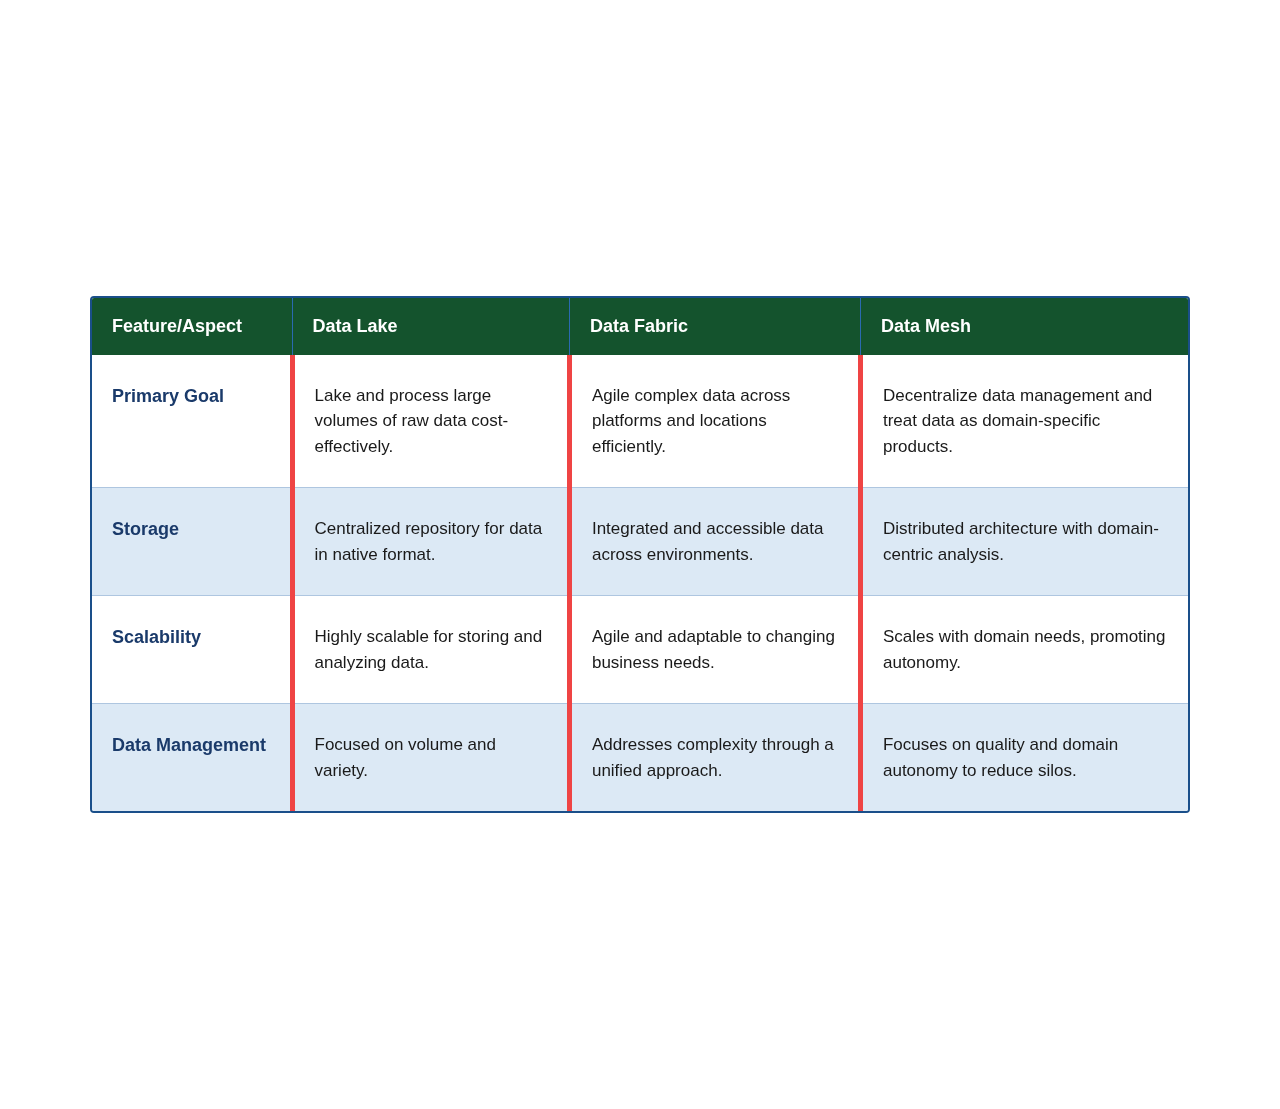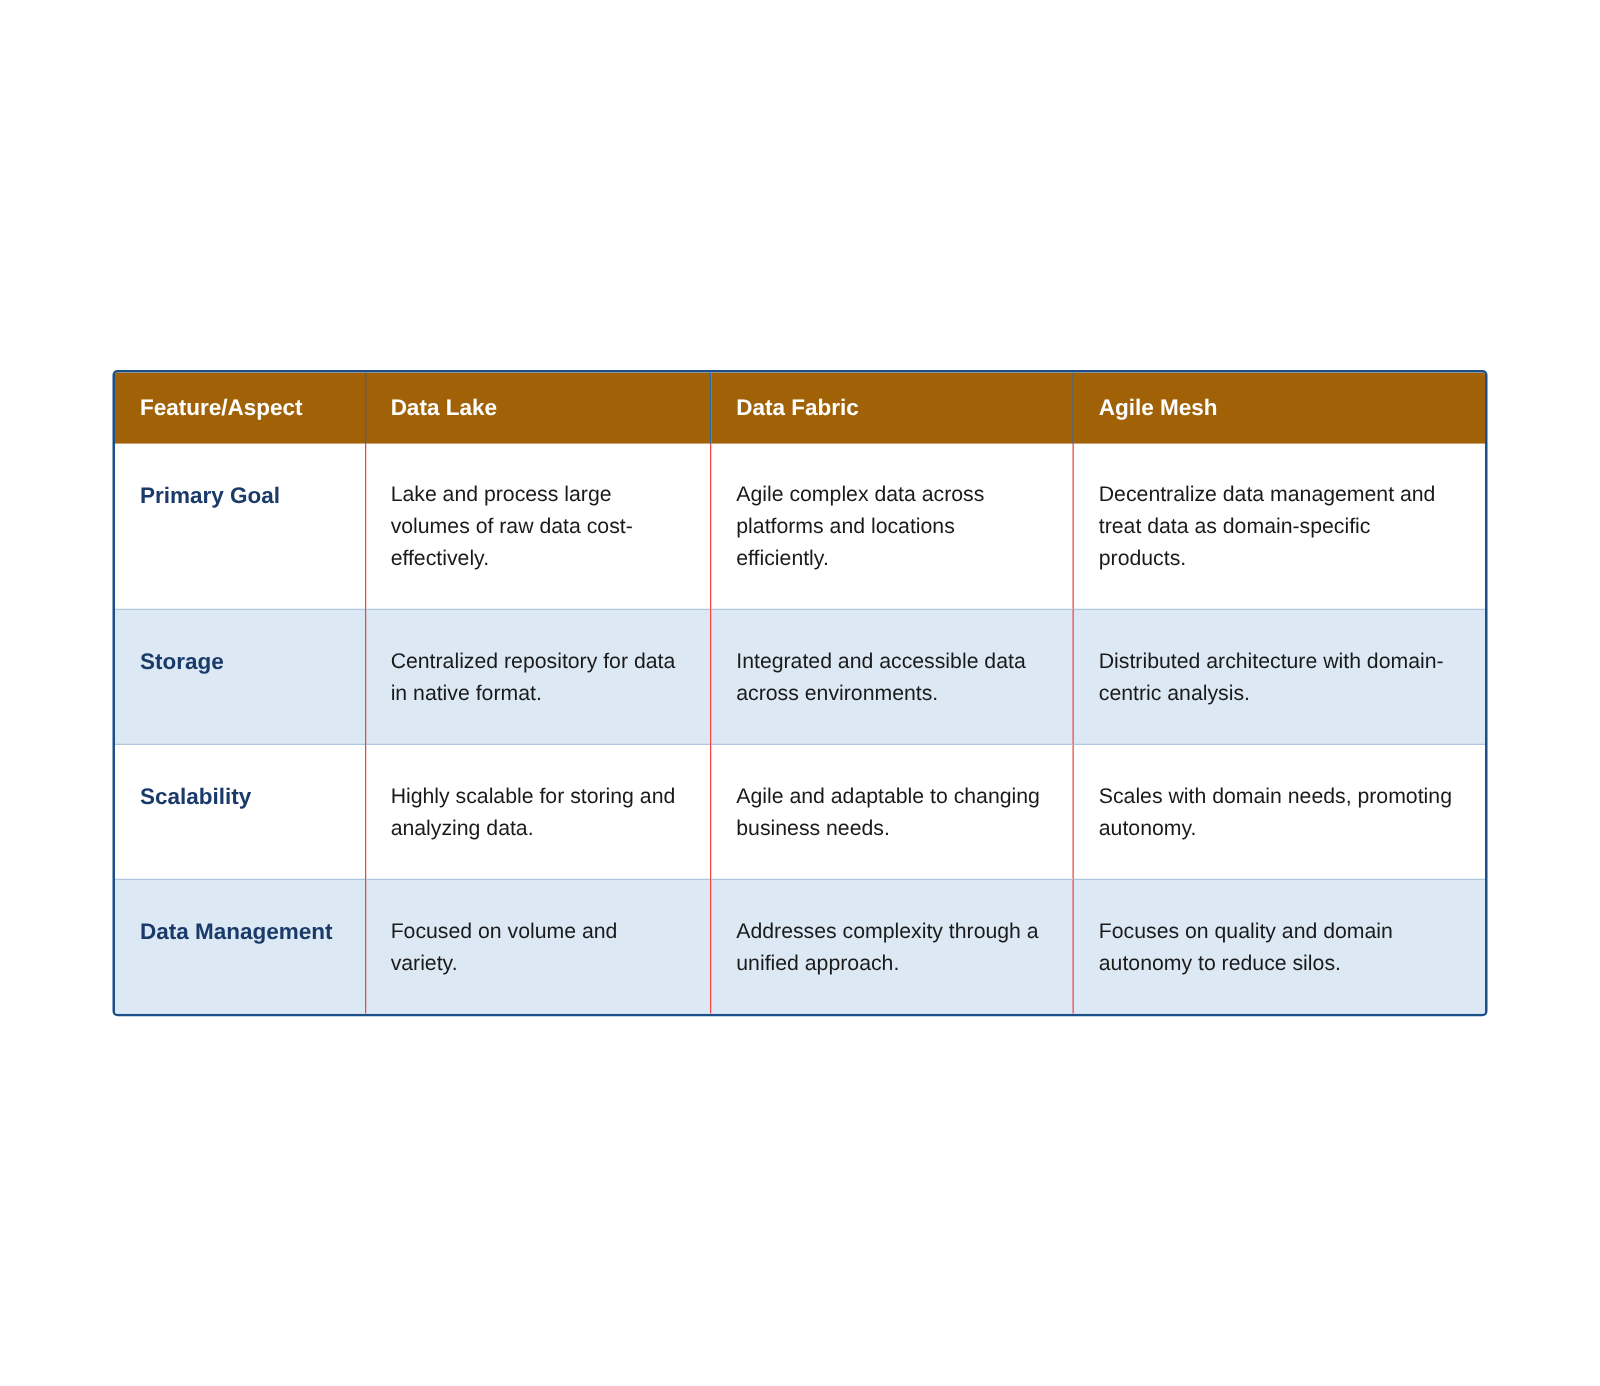--- a/index.html
+++ b/index.html
@@ -24,21 +24,21 @@
       border-radius: 4px;
       overflow: hidden;
     }
 
     table {
       width: 100%;
       border-collapse: collapse;
     }
 
     thead tr {
-      background-color: #a16207;
+      background-color: #14532d;
     }
 
     thead th {
       color: #ffffff;
       font-weight: bold;
       font-size: 18px;
       padding: 18px 20px;
       text-align: left;
       border-right: 1px solid #2a6ab0;
     }
@@ -60,21 +60,21 @@
       background-color: #ffffff;
     }
 
     tbody tr:nth-child(even) {
       background-color: #dce9f5;
     }
 
     tbody td {
       padding: 28px 20px;
       vertical-align: top;
-      border-right: 1px solid #ef4444;
+      border-right: 5px solid #ef4444;
       font-size: 17px;
       line-height: 1.5;
       color: #1a1a1a;
     }
 
     tbody td:last-child {
       border-right: none;
       margin-top: 19px;
     }
 
@@ -88,21 +88,21 @@
 </head>
 <body>
 
 <div class="table-container">
   <table>
     <thead>
       <tr>
         <th>Feature/Aspect</th>
         <th>Data Lake</th>
         <th>Data Fabric</th>
-        <th>Agile Mesh</th>
+        <th>Data Mesh</th>
       </tr>
     </thead>
     <tbody id="table-body">
     <tr>
           <td>Primary Goal</td>
           <td>Lake and process large volumes of raw data cost-effectively.</td>
           <td>Agile complex data across platforms and locations efficiently.</td>
           <td>Decentralize data management and treat data as domain-specific products.</td>
         </tr>
         <tr>

